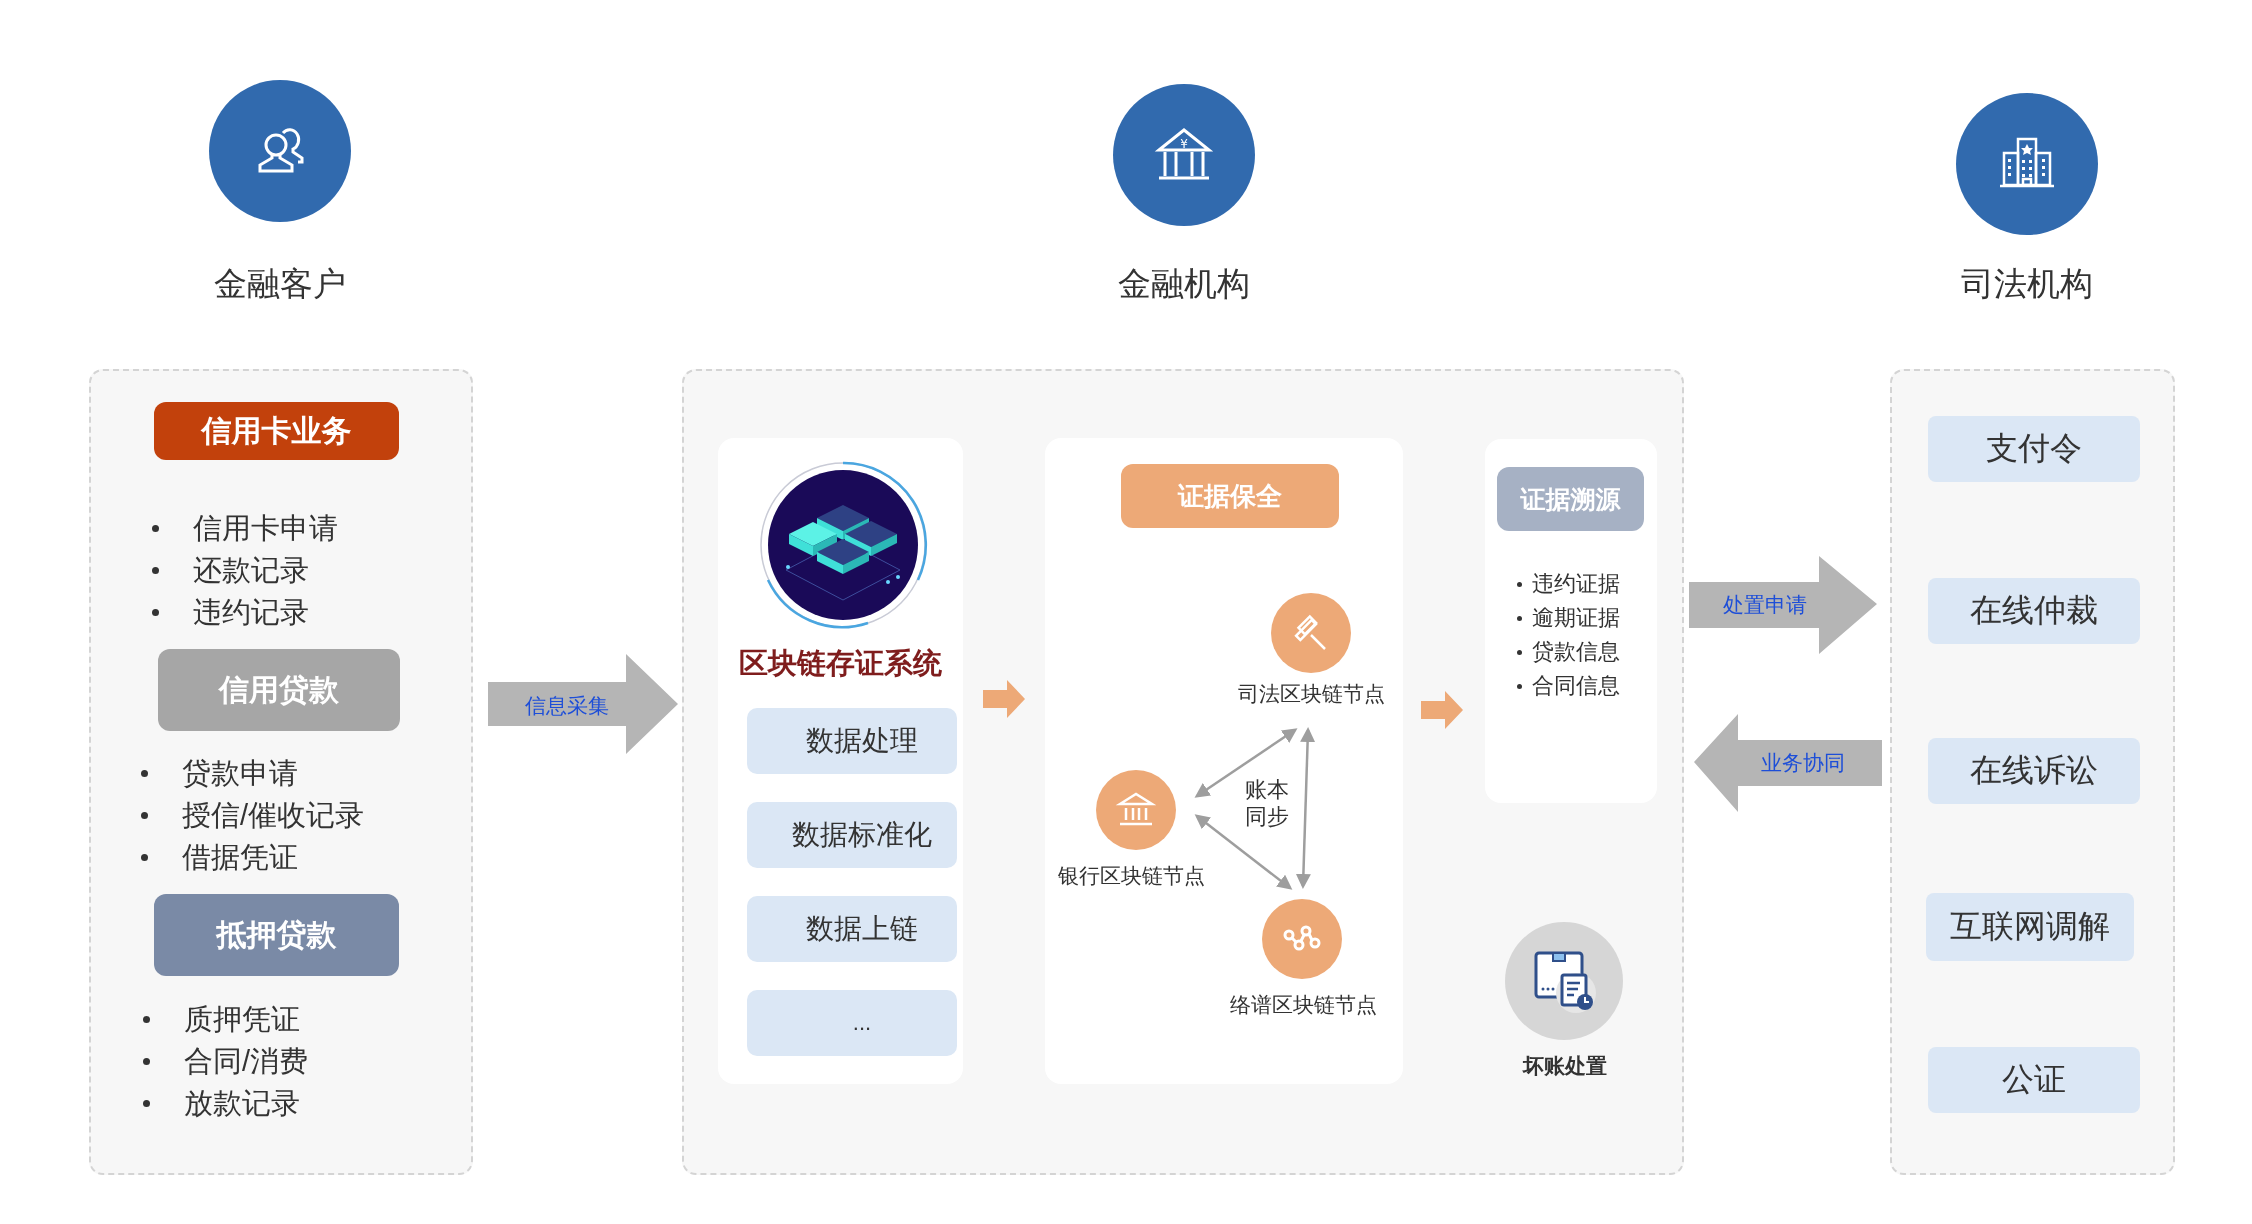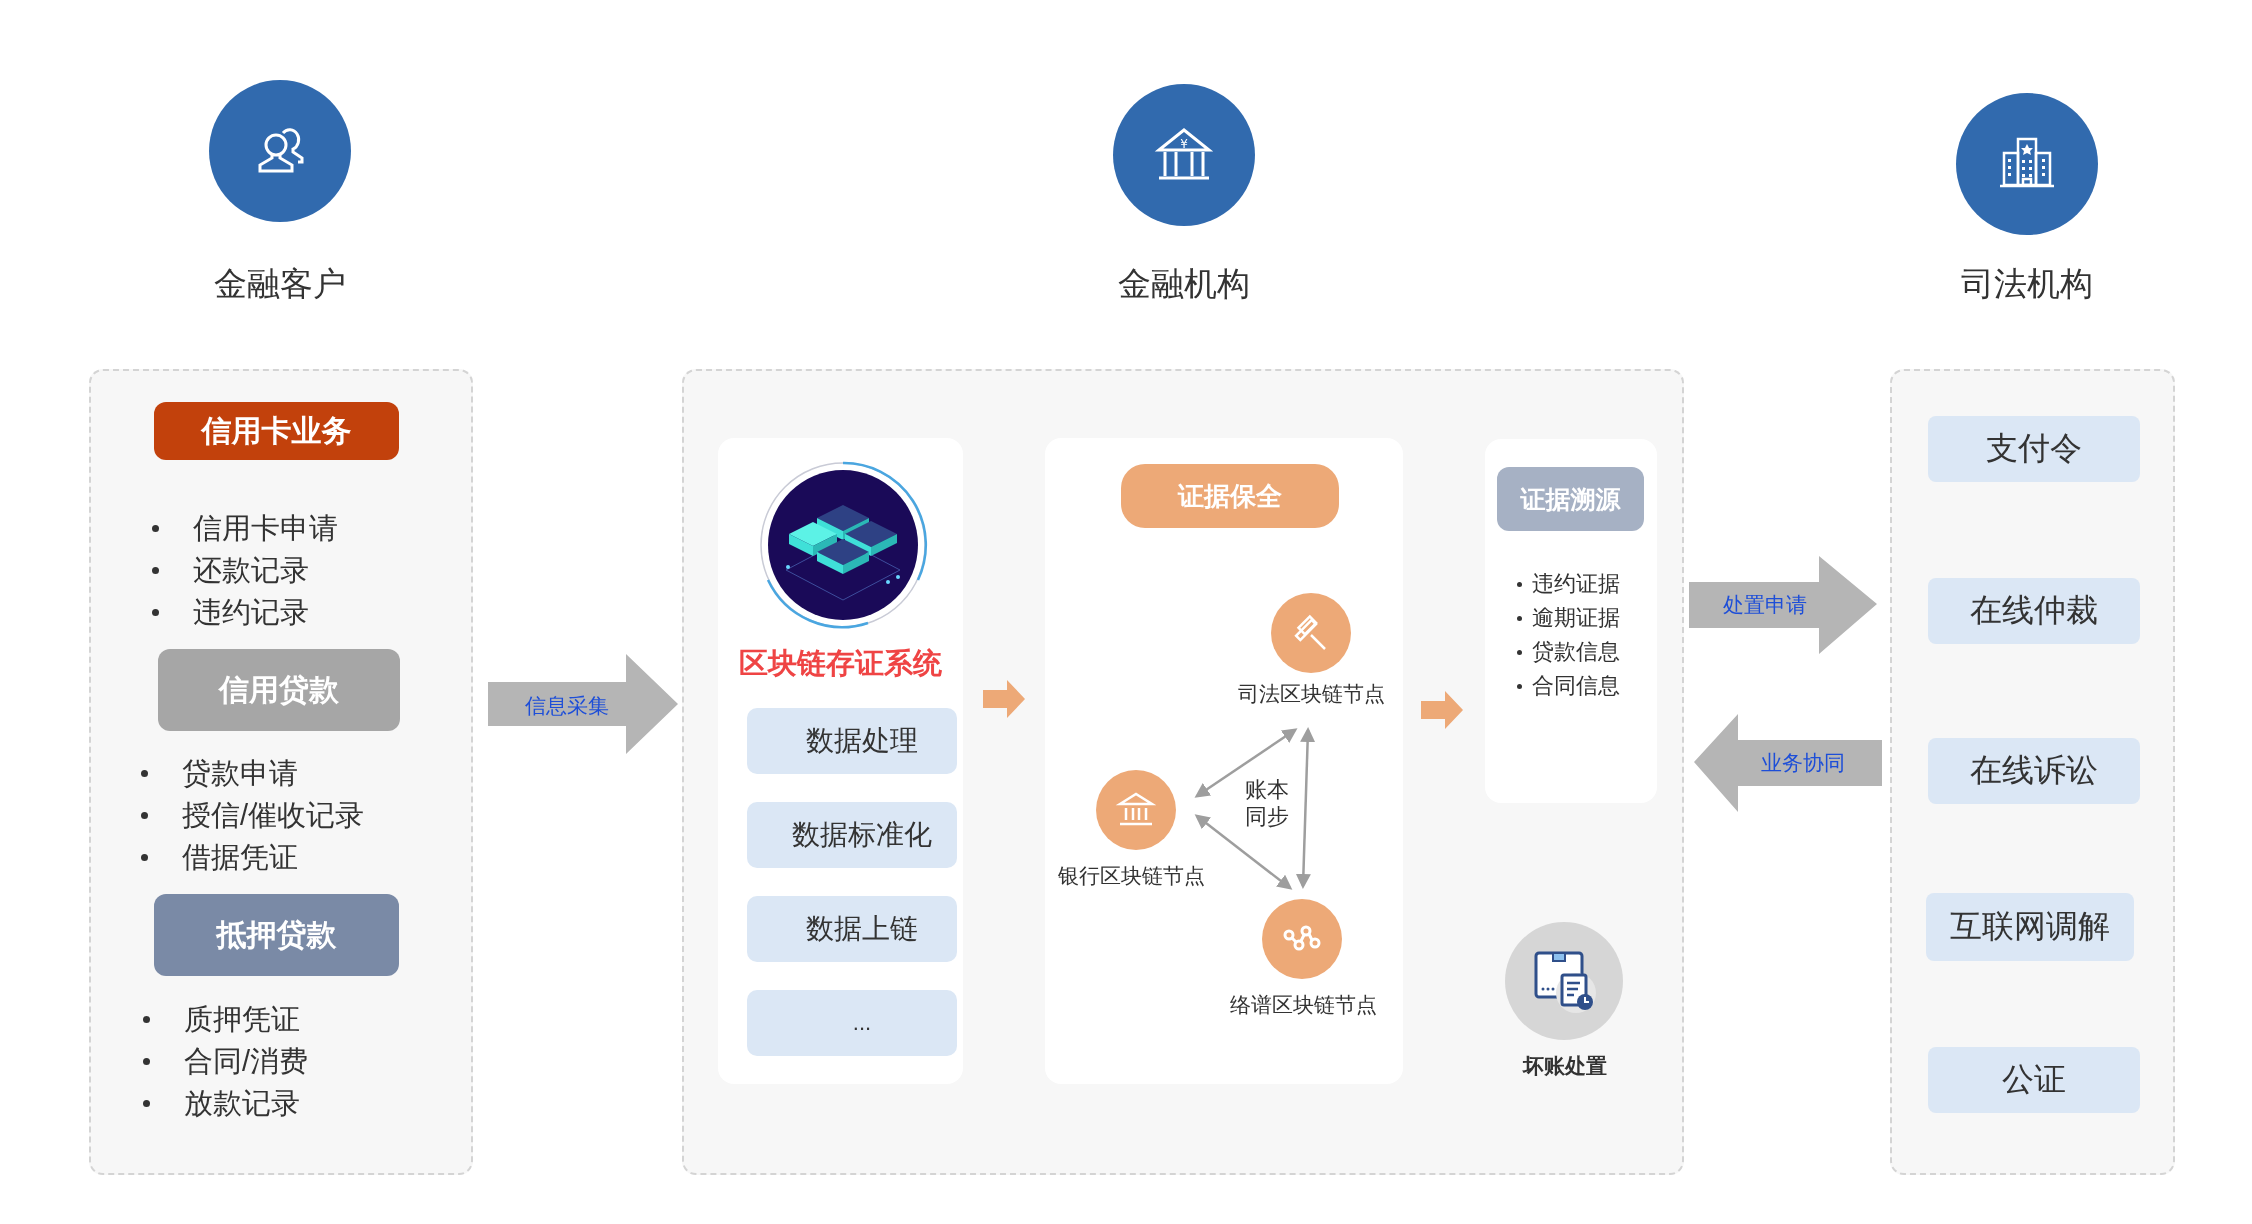--- a/index.html
+++ b/index.html
@@ -160,33 +160,33 @@
           <path d="M-26 0 L0 -13 L26 0 L0 13 Z" fill="#2e4184"></path>
           <path d="M-26 0 L0 13 L0 22 L-26 9 Z" fill="#3fe0d8"></path>
           <path d="M26 0 L0 13 L0 22 L26 9 Z" fill="#2bb8b6"></path>
         </g>
       <circle cx="30" cy="107" r="2" fill="#6ad8ff"></circle>
         <circle cx="130" cy="122" r="2" fill="#6ad8ff"></circle>
         <circle cx="140" cy="117" r="2" fill="#6ad8ff"></circle>
     </g>
   </svg>
 </div>
-<div class="abs" style="left:718px;top:644px;width:245px;text-align:center;font-size:29px;font-weight:bold;color:#ef4444;">区块链存证系统</div>
+<div class="abs" style="left:718px;top:644px;width:245px;text-align:center;font-size:29px;font-weight:bold;color:#7f1d1d;">区块链存证系统</div>
 
 <div class="step-box" style="left:747px;top:708px;width:190px;height:66px;">数据处理</div>
 <div class="step-box" style="left:747px;top:802px;width:190px;height:66px;">数据标准化</div>
 <div class="step-box" style="left:747px;top:896px;width:190px;height:66px;">数据上链</div>
 <div class="step-box" style="left:747px;top:990px;width:190px;height:66px;font-size:22px;">...</div>
 
 <svg class="abs" style="left:983px;top:680px;" width="44" height="40">
   <polygon points="0,10 24,10 24,0 42,19 24,38 24,28 0,28" fill="#eda977"></polygon>
 </svg>
 
 <div class="card" style="left:1045px;top:438px;width:358px;height:646px;"></div>
-<div class="cat-btn" style="left:1121px;top:464px;width:218px;height:64px;background:#eda977;font-size:26px;border-radius:24px;">证据保全</div>
+<div class="cat-btn" style="left:1121px;top:464px;width:218px;height:64px;background:#eda977;font-size:26px;">证据保全</div>
 
 <svg class="abs" style="left:1045px;top:438px;" width="358" height="646">
   <defs>
     <marker id="ah" viewBox="0 0 10 10" refX="8" refY="5" markerWidth="6" markerHeight="6" orient="auto-start-reverse">
       <path d="M0 0 L10 5 L0 10 Z" fill="#9e9e9e"></path>
     </marker>
   </defs>
   <line x1="152" y1="358" x2="250" y2="292" stroke="#9e9e9e" stroke-width="2.5" marker-start="url(#ah)" marker-end="url(#ah)"></line>
   <line x1="263" y1="292" x2="258" y2="448" stroke="#9e9e9e" stroke-width="2.5" marker-start="url(#ah)" marker-end="url(#ah)"></line>
   <line x1="152" y1="378" x2="245" y2="450" stroke="#9e9e9e" stroke-width="2.5" marker-start="url(#ah)" marker-end="url(#ah)"></line>

